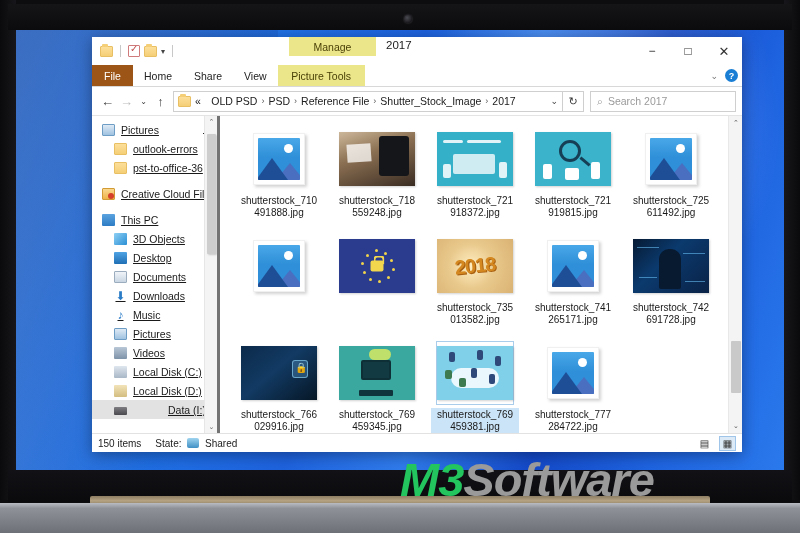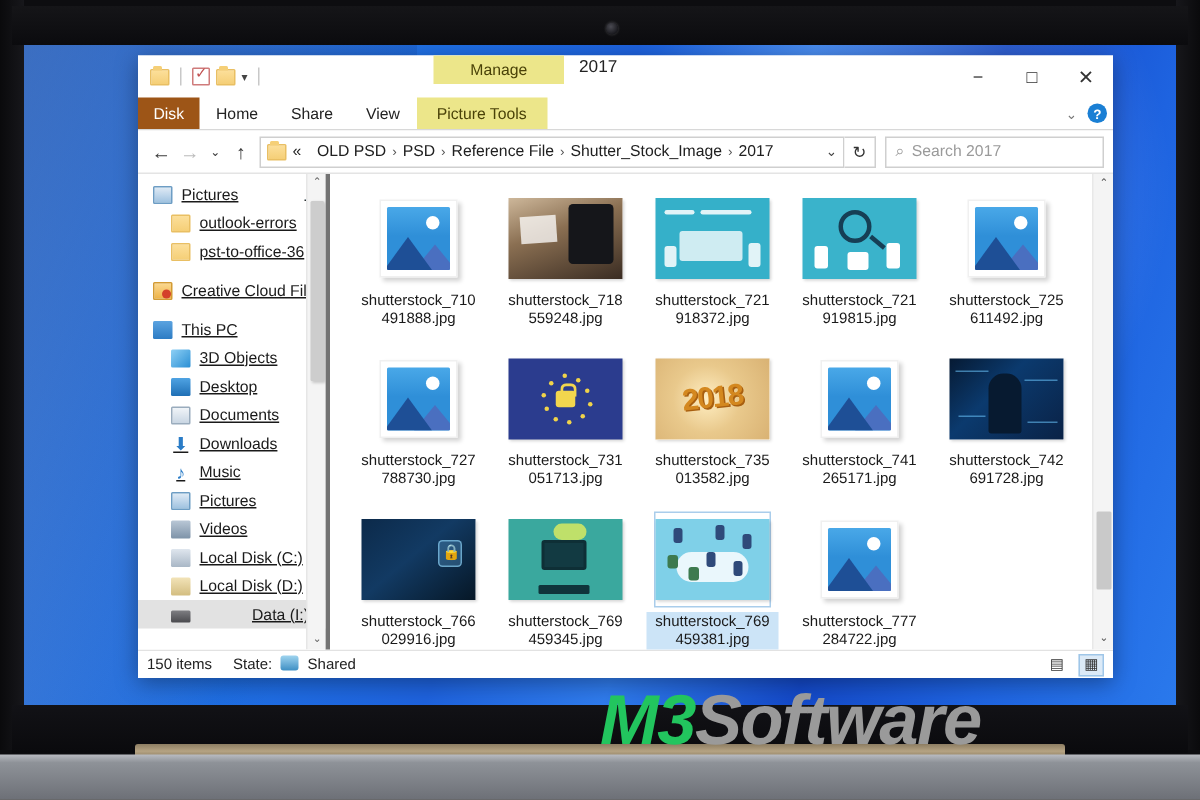--- a/index.html
+++ b/index.html
@@ -374,21 +374,21 @@
         <div class="win-title">2017</div>
 
         <div class="win-ctrls">
           <div class="win-btn">−</div>
           <div class="win-btn">□</div>
           <div class="win-btn close">✕</div>
         </div>
       </div>
 
       <div class="tabs">
-        <div class="tab-file">Disk</div>
+        <div class="tab-file">File</div>
         <div class="tab">Home</div>
         <div class="tab">Share</div>
         <div class="tab">View</div>
         <div class="tab-ctx">Picture Tools</div>
         <div class="ribbon-right">
           <div class="chev-down">⌄</div>
           <div class="help-ico">?</div>
         </div>
       </div>
       <div class="ribbon-rule"></div>
@@ -581,48 +581,40 @@
             <div class="tile">
               <div class="thumb-wrap">
                 <div class="thumb placeholder">
                   <div class="ph-img">
                       <div class="ph-sun"></div>
                       <div class="ph-mt2"></div>
                       <div class="ph-mt1"></div>
                     </div>
                 </div>
               </div>
-              <div class="tile-label">
-                <span>shutterstock_727</span><br>
-                <span>788730.jpg</span>
-              </div>
             </div>
 
             <div class="tile">
               <div class="thumb-wrap">
                 <div class="thumb t-eu">
                   <div class="stars">
                     <div class="star" style="left:15px;top:0;"></div>
                     <div class="star" style="left:24px;top:3px;"></div>
                     <div class="star" style="left:30px;top:10px;"></div>
                     <div class="star" style="left:32px;top:19px;"></div>
                     <div class="star" style="left:27px;top:27px;"></div>
                     <div class="star" style="left:18px;top:31px;"></div>
                     <div class="star" style="left:9px;top:29px;"></div>
                     <div class="star" style="left:3px;top:22px;"></div>
                     <div class="star" style="left:1px;top:13px;"></div>
                     <div class="star" style="left:6px;top:5px;"></div>
                   </div>
                   <div class="lock"></div>
                 </div>
               </div>
-              <div class="tile-label">
-                <span>shutterstock_731</span><br>
-                <span>051713.jpg</span>
-              </div>
             </div>
 
             <div class="tile">
               <div class="thumb-wrap">
                 <div class="thumb t-2018">
                   <div class="yr">2018</div>
                 </div>
               </div>
               <div class="tile-label">
                 <span>shutterstock_735</span><br>

